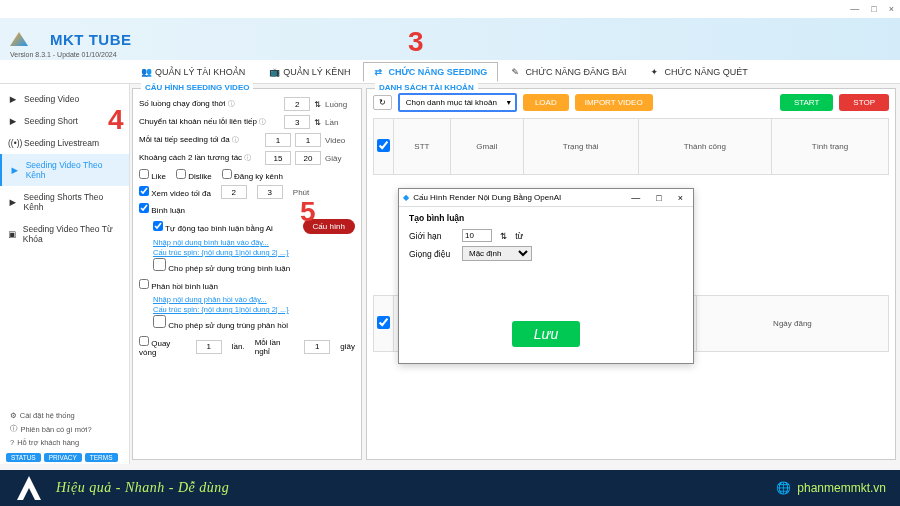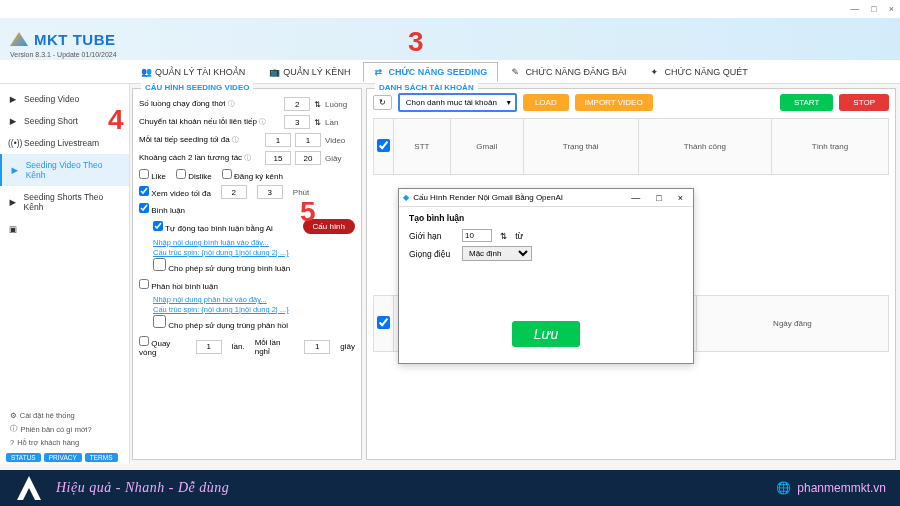--- a/index.html
+++ b/index.html
@@ -2,21 +2,21 @@
 <html><head>
 <meta charset="utf-8">
 <style>
 * { box-sizing: border-box; margin: 0; padding: 0; font-family: Arial, sans-serif; }
 body { width: 900px; height: 506px; background: #f5f5f5; position: relative; overflow: hidden; }
 
 .titlebar { height: 18px; background: #fff; display: flex; justify-content: flex-end; align-items: center; padding: 0 6px; gap: 12px; font-size: 9px; color: #666; }
 .titlebar span { cursor: default; }
 
 .header { height: 42px; background: linear-gradient(to right, #e8f4fb, #d4ecf9); display: flex; align-items: center; padding: 0 10px; position: relative; }
-.logo-area { display: flex; align-items: center; gap: 6px; text-align: center; }
+.logo-area { display: flex; align-items: center; gap: 22px; text-align: center; }
 .logo-triangle { width: 18px; height: 14px; background: linear-gradient(135deg, #ffa726, #2196f3); clip-path: polygon(0 100%, 50% 0, 100% 100%); }
 .logo-text { font-size: 15px; font-weight: bold; color: #1976d2; letter-spacing: 0.5px; }
 .version-text { position: absolute; left: 10px; bottom: 2px; font-size: 7px; color: #555; }
 
 .tabs-bar { height: 24px; background: #fff; border-bottom: 1px solid #ddd; display: flex; align-items: center; padding-left: 130px; gap: 2px; }
 .tab { display: flex; align-items: center; gap: 4px; padding: 4px 10px; font-size: 9px; color: #333; cursor: pointer; border: 1px solid transparent; }
 .tab.active { color: #2196f3; font-weight: bold; border: 1px solid #bbb; border-bottom: 1px solid #fff; background: #fff; }
 .tab-icon { width: 10px; height: 10px; display: inline-block; }
 
 .main { display: flex; height: 380px; }
@@ -63,21 +63,21 @@
 .modal-titlebar .wbtn { padding: 0 6px; font-size: 9px; cursor: default; }
 .modal-section { padding: 6px 10px; font-size: 8.5px; }
 .modal-section-title { font-weight: bold; margin-bottom: 6px; }
 .modal-row { display: flex; align-items: center; gap: 8px; margin: 4px 0; font-size: 8.5px; }
 .modal-row label { width: 45px; }
 .modal-row input, .modal-row select { font-size: 8px; padding: 1px 2px; border: 1px solid #aaa; }
 .modal-row input { width: 30px; }
 .modal-row select { width: 70px; }
 .modal-save { display: block; margin: 60px auto 10px; background: #00c853; color: #fff; border: none; padding: 5px 22px; font-size: 14px; border-radius: 3px; cursor: pointer; font-style: italic; }
 
-.footer { position: absolute; bottom: 0; left: 0; right: 0; height: 36px; background: #0d2744; color: #f0abfc; display: flex; align-items: center; padding: 0 14px; }
+.footer { position: absolute; bottom: 0; left: 0; right: 0; height: 36px; background: #0d2744; color: #bef264; display: flex; align-items: center; padding: 0 14px; }
 .footer-logo { width: 30px; height: 24px; background: #fff; clip-path: polygon(10% 100%, 50% 0, 90% 100%, 70% 100%, 50% 50%, 30% 100%); margin-right: 12px; }
 .footer-slogan { font-size: 14px; font-style: italic; font-family: cursive; letter-spacing: 0.5px; }
 .footer-url { margin-left: auto; font-size: 12px; display: flex; align-items: center; gap: 6px; }
 
 .annot { position: absolute; color: #e53935; font-size: 28px; font-weight: bold; z-index: 20; pointer-events: none; }
 </style>
 </head>
 <body>
 
 <div class="titlebar">
@@ -135,20 +135,21 @@
     <div class="side-item active">
         <span class="side-icon">▶</span>
         <span>Seeding Video Theo Kênh</span>
       </div>
     <div class="side-item">
         <span class="side-icon">▶</span>
         <span>Seeding Shorts Theo Kênh</span>
       </div>
     <div class="side-item">
         <span class="side-icon">▣</span>
+        <span>Seeding Video Theo Từ Khóa</span>
       </div>
   </div>
 
   <div class="config-panel">
     <div class="panel-title">CẤU HÌNH SEEDING VIDEO</div>
 
     <div class="cfg-row">
       <span><span>Số luồng chạy đồng thời</span><span class="help">ⓘ</span></span>
       <span class="inline-inputs">
           <input class="num-input" value="2" style="">
@@ -283,21 +284,21 @@
   <div class="sb-badges">
     <span class="sb-badge">STATUS</span>
     <span class="sb-badge">PRIVACY</span>
     <span class="sb-badge">TERMS</span>
   </div>
 </div>
 
 <div class="modal">
   <div class="modal-titlebar">
     <span style="color:#2196f3">◆</span>
-    <span>Cấu Hình Render Nội Gmail Bằng OpenAI</span>
+    <span>Cấu Hình Render Nội Dung Bằng OpenAI</span>
     <span class="spacer"></span>
     <span class="wbtn">—</span>
     <span class="wbtn">□</span>
     <span class="wbtn">×</span>
   </div>
   <div class="modal-section">
     <div class="modal-section-title">Tạo bình luận</div>
     <div class="modal-row">
       <label>Giới hạn</label>
       <input value="10" style="">

